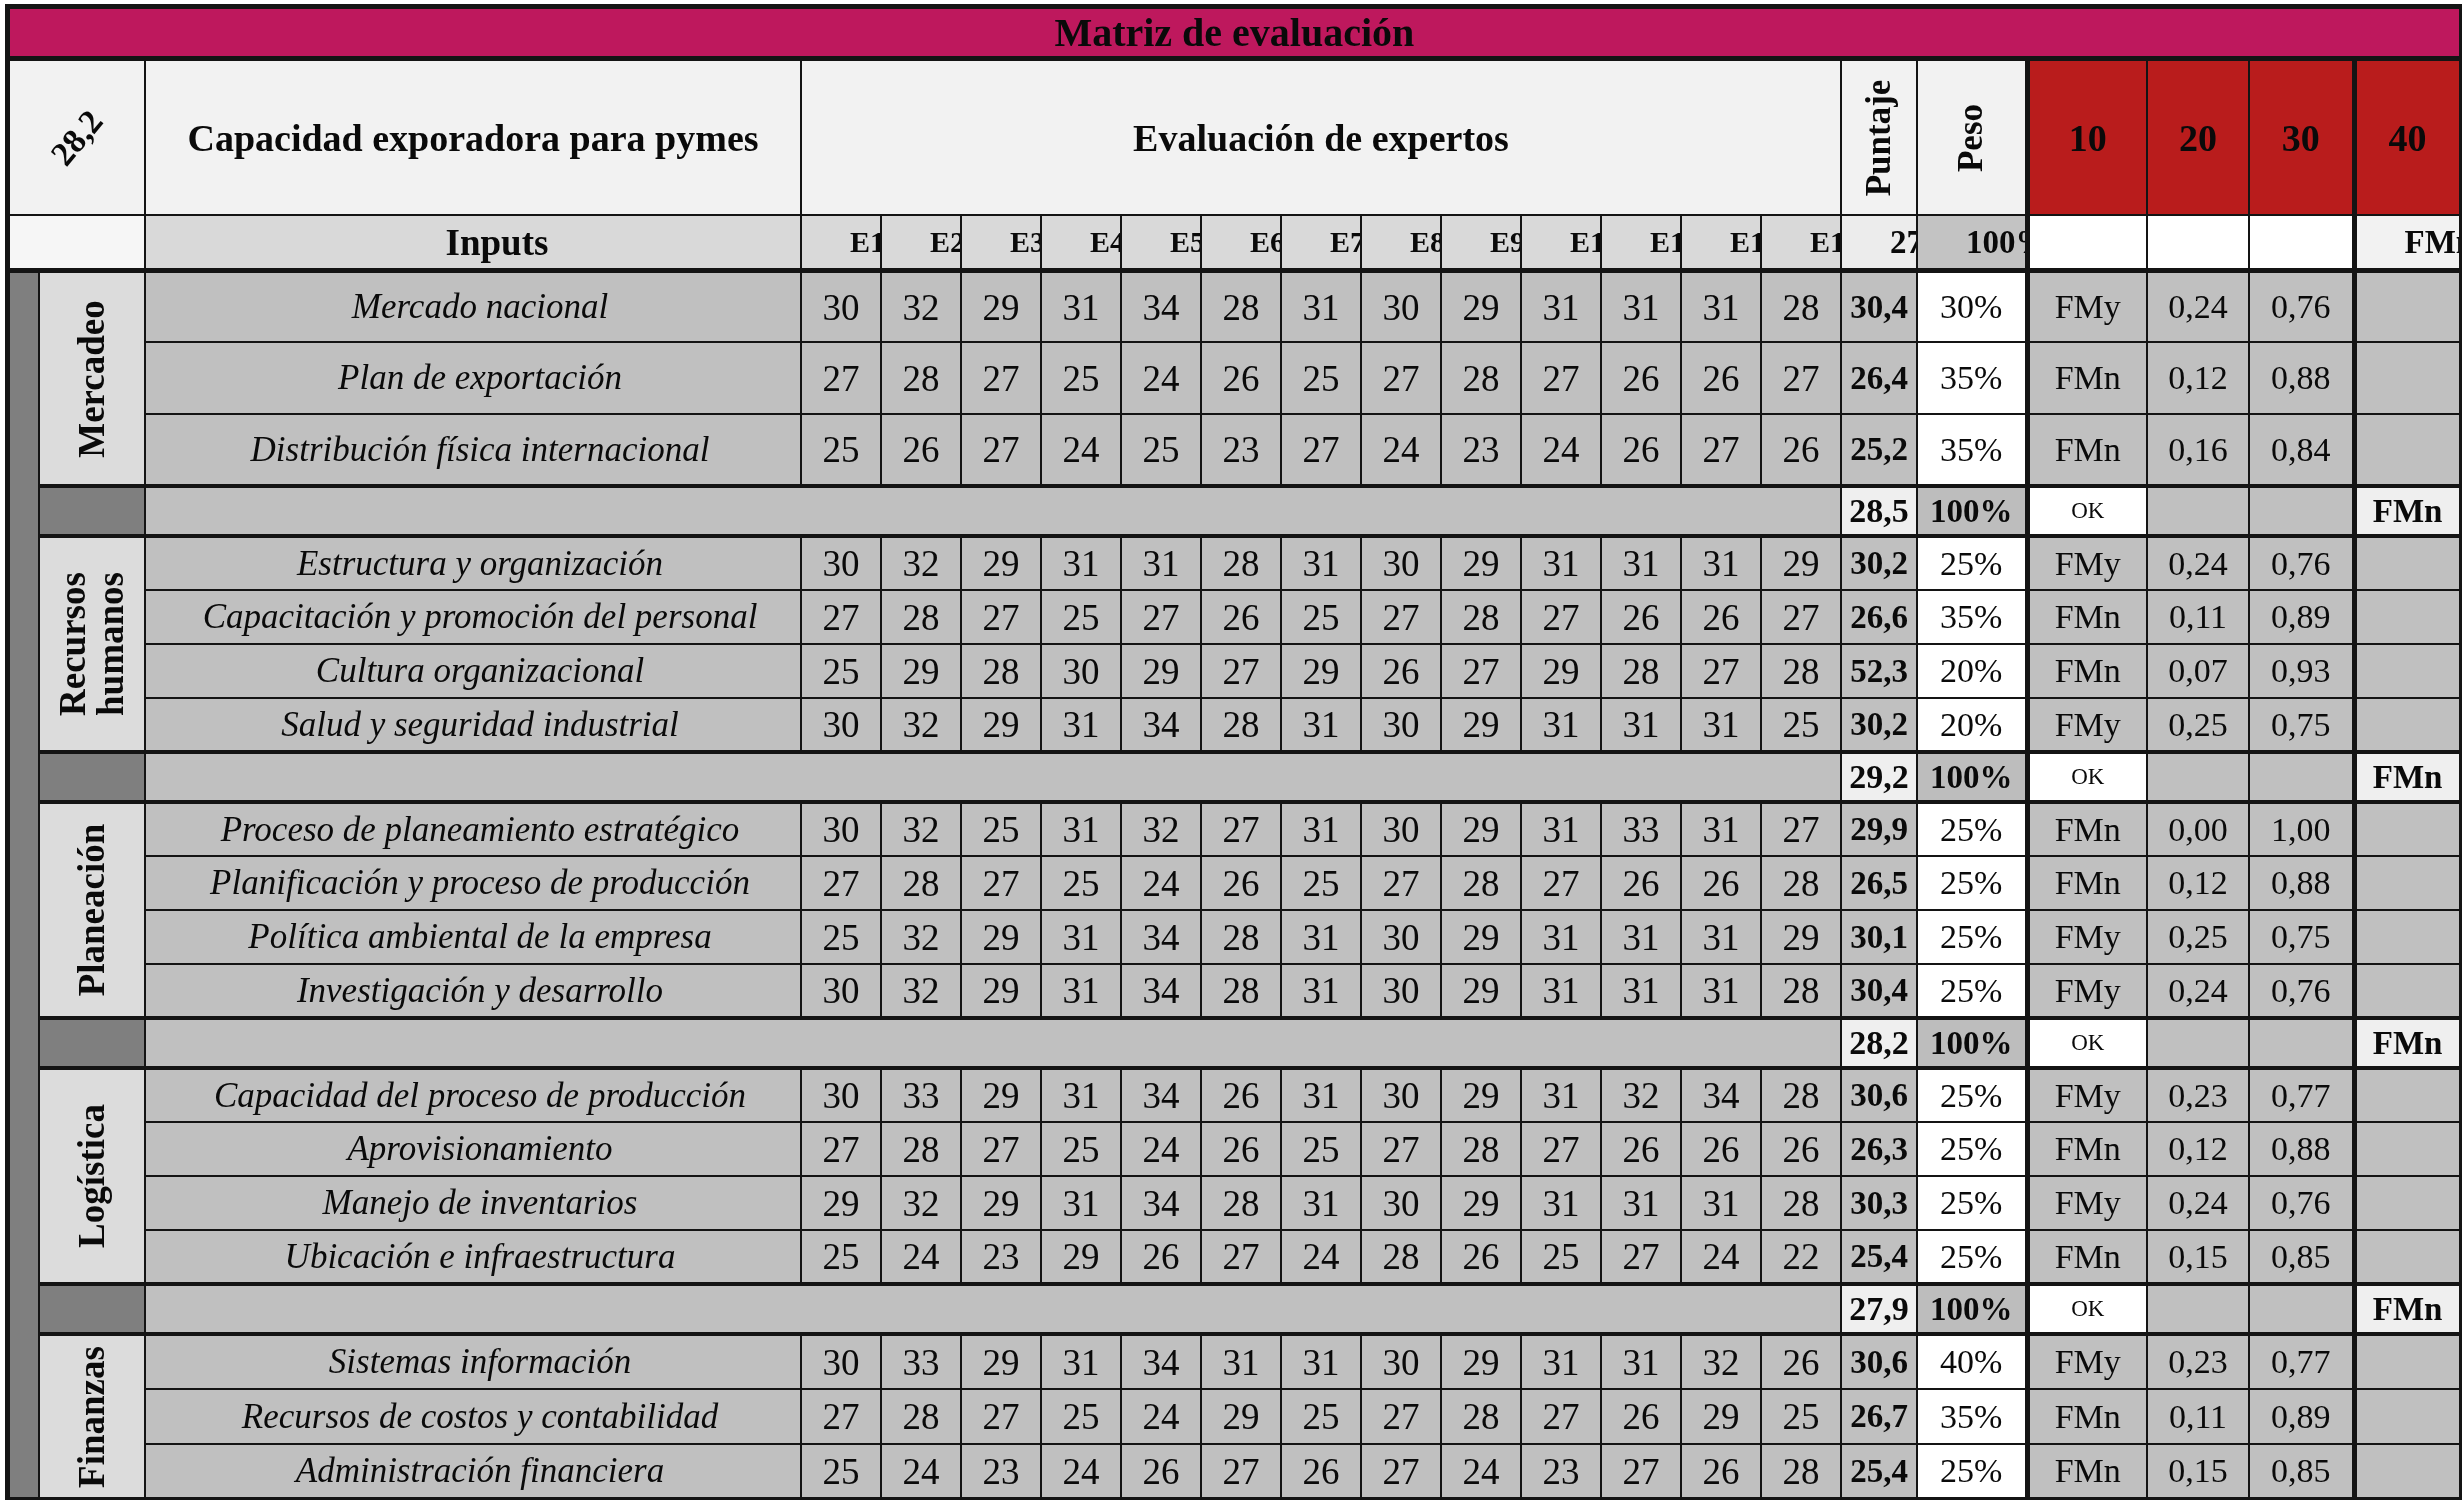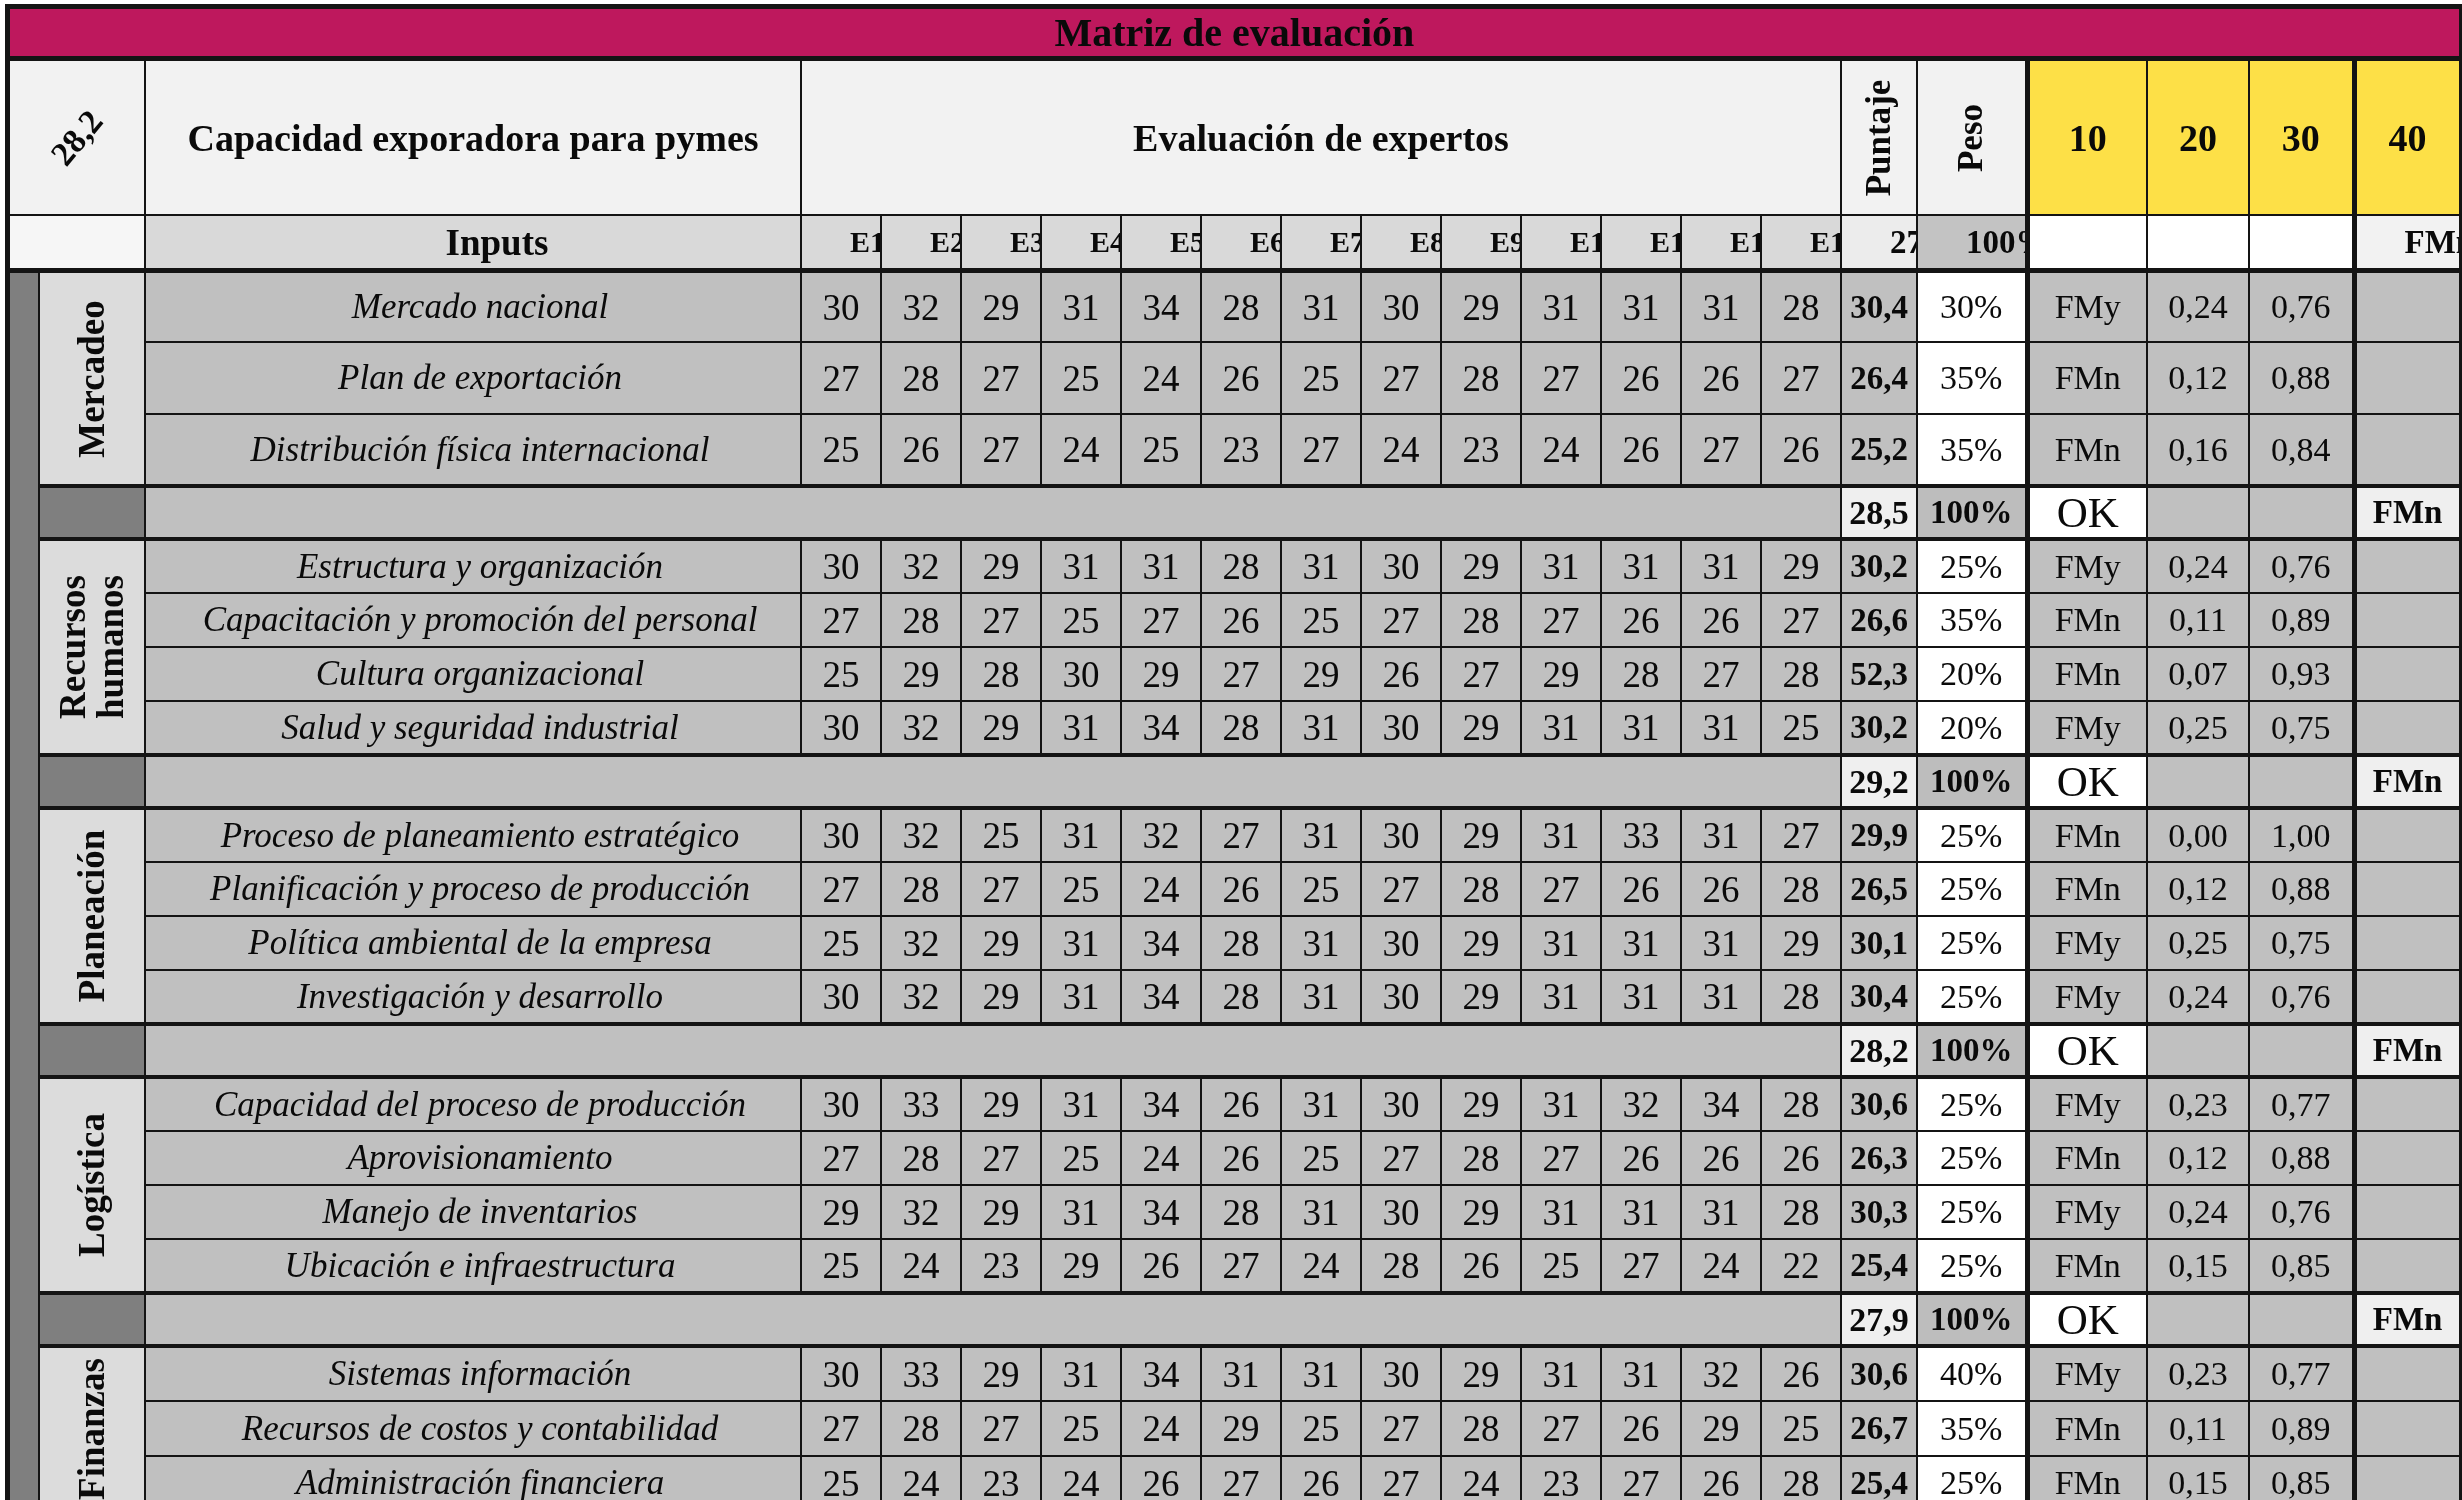--- a/index.html
+++ b/index.html
@@ -22,21 +22,21 @@
   
   .title{background:#be185d;font-weight:bold;font-size:40px;border-bottom-width:5px;}
   .corner{background:#f2f2f2;position:relative;}
   .rot-diag{position:absolute;left:50%;top:50%;transform:translate(-50%,-50%) rotate(-50deg);
             font-weight:bold;font-size:34px;white-space:nowrap;}
   .cap{background:#f2f2f2;font-weight:bold;font-size:38px;}
   .experts{background:#f2f2f2;font-weight:bold;font-size:38px;}
   .vcell{background:#f2f2f2;position:relative;}
   .rot-vert2{position:absolute;left:50%;top:50%;transform:translate(-50%,-50%) rotate(-90deg);
              font-weight:bold;font-size:35px;white-space:nowrap;}
-  .scale{background:#fde047;font-weight:bold;font-size:38px;}
+  .scale{background:#b91c1c;font-weight:bold;font-size:38px;}
 
   
   tr.r-inputs td{border-bottom-width:5px;padding-left:48px;}
   .inp-left{background:#f6f6f6;}
   .inp-label{background:#d9d9d9;font-weight:bold;font-size:37px;}
   .inp-e{background:#d9d9d9;font-weight:bold;font-size:30px;}
   .inp-p{background:#ececec;font-weight:bold;font-size:33px;}
   .inp-peso{background:#c3c3c3;font-weight:bold;font-size:33px;}
   .inp-blank{background:#ffffff;}
   .inp-fm{background:#f2f2f2;font-weight:bold;font-size:33px;}
@@ -53,21 +53,21 @@
   .fm{background:#c0c0c0;font-size:34px;}
   .d{background:#c0c0c0;font-size:34px;}
   .c40{background:#c0c0c0;}
 
   
   tr.r-sum td{border-top-width:4.4px;border-bottom-width:4.4px;}
   .sum-sec{background:#7f7f7f;}
   .sum-span{background:#c0c0c0;}
   .sum-p{background:#efefef;font-weight:bold;font-size:34px;}
   .sum-peso{background:#bdbdbd;font-weight:bold;font-size:33px;}
-  .sum-ok{background:#ffffff;font-size:43px;}
+  .sum-ok{background:#ffffff;font-size:23px;}
   .sum-blank{background:#c0c0c0;}
   .sum-fm{background:#efefef;font-weight:bold;font-size:33px;}
 
   .thickL{border-left-width:5px;}
 </style>
 </head>
 <body>
 
 <div class="wrap">
 <table>

